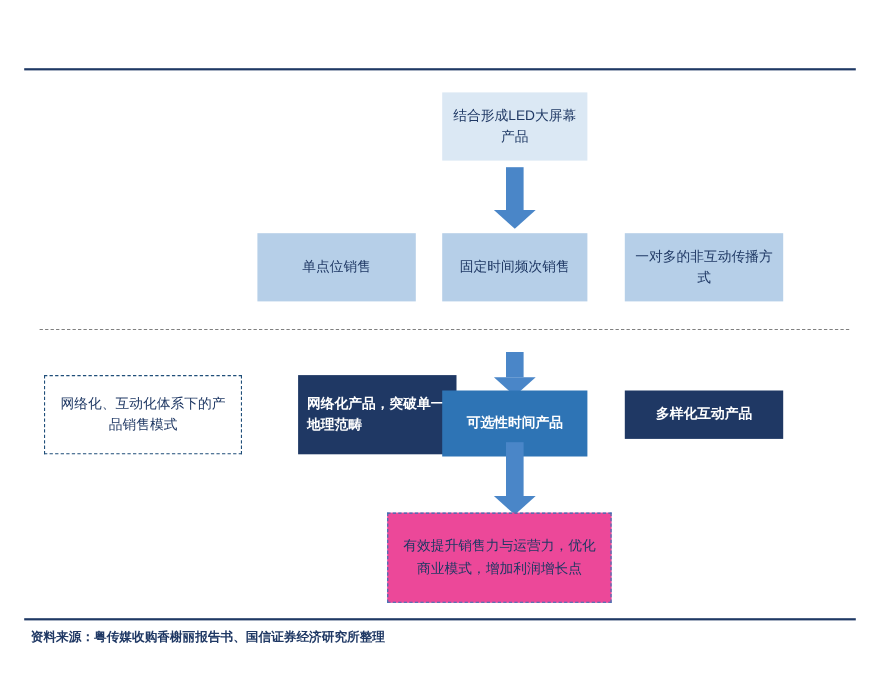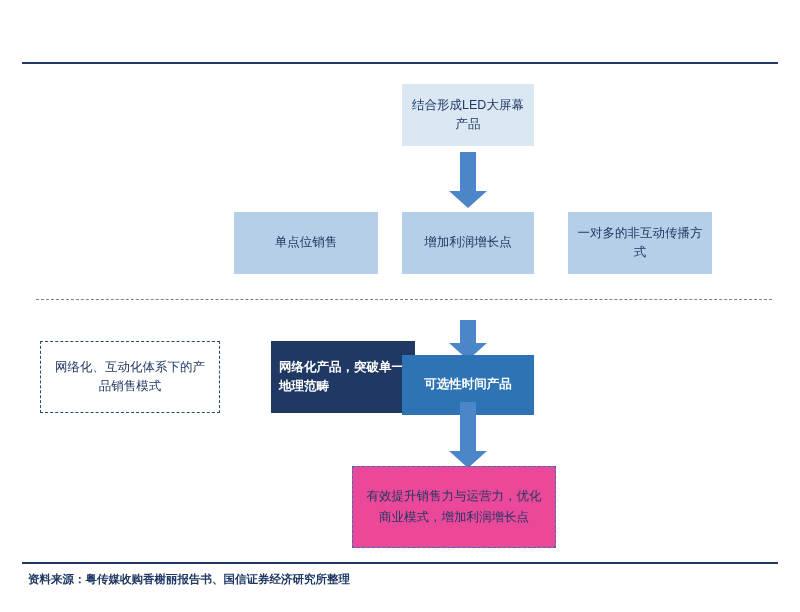--- a/index.html
+++ b/index.html
@@ -154,34 +154,35 @@
 
   <div class="box box-pale" style="left:402px; top:84px; width:132px; height:62px;">结合形成LED大屏幕产品</div>
 
   <div class="arrow-down" style="left:449px; top:152px; height:56px;">
     <div class="shaft" style="height:39px;"></div>
     <div class="head" style="top:39px;"></div>
   </div>
 
 
   <div class="box box-light" style="left:234px; top:212px; width:144px; height:62px;">单点位销售</div>
-  <div class="box box-light" style="left:402px; top:212px; width:132px; height:62px;">增加利润增长点</div>
+  <div class="box box-light" style="left:402px; top:212px; width:132px; height:62px;">固定时间频次销售</div>
   <div class="box box-light" style="left:568px; top:212px; width:144px; height:62px;">一对多的非互动传播方式</div>
 
   <div class="divider-dashed"></div>
 
   <div class="arrow-down" style="left:449px; top:320px; height:56px;">
     <div class="shaft" style="height:23px;"></div>
     <div class="head" style="top:23px;"></div>
   </div>
 
   <div class="box box-outline-dashed" style="left:40px; top:341px; width:180px; height:72px;">网络化、互动化体系下的产品销售模式</div>
 
   <div class="box box-dark box-left-align" style="left:234px; top:341px; width:144px; height:72px;margin-left:37px;">网络化产品，突破单一地理范畴</div>
   <div class="box box-mid" style="left:402px; top:355px; width:132px; height:60px;">可选性时间产品</div>
+  <div class="box box-dark" style="left:568px; top:355px; width:144px; height:44px;">多样化互动产品</div>
 
   <div class="arrow-down" style="left:449px; top:402px; height:66px;">
     <div class="shaft" style="height:49px;"></div>
     <div class="head" style="top:49px;"></div>
   </div>
 
   <div class="box box-outline-solid" style="left:352px; top:466px; width:204px; height:82px;">有效提升销售力与运营力，优化商业模式，增加利润增长点</div>
 
   <div class="rule rule-bottom"></div>
   <div class="source">资料来源：粤传媒收购香榭丽报告书、国信证券经济研究所整理</div>

